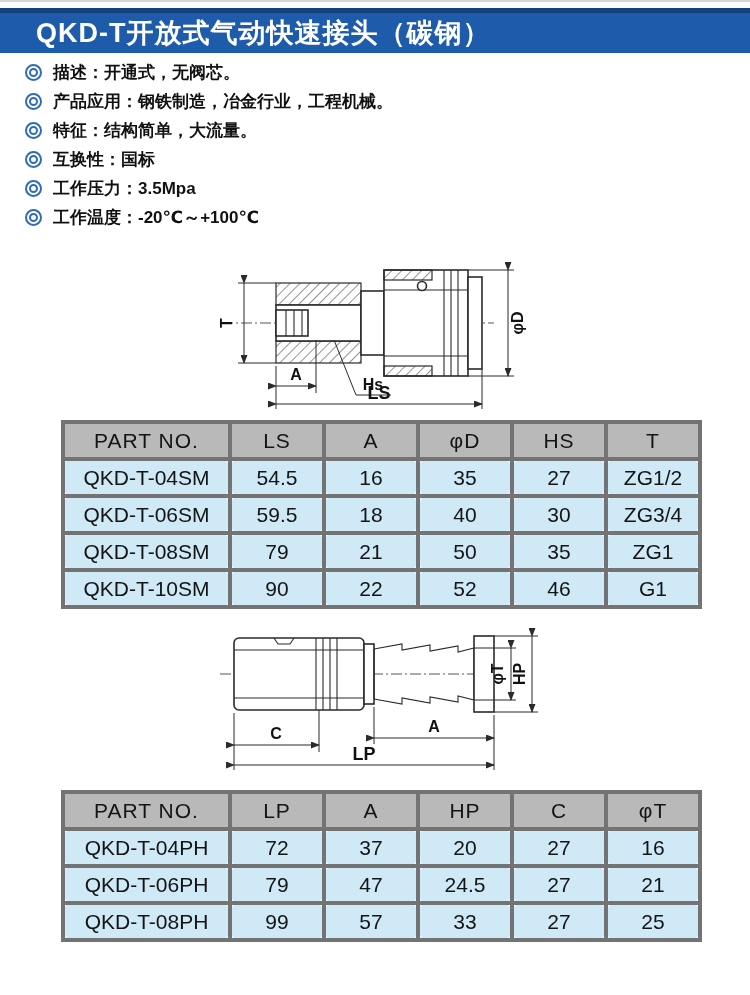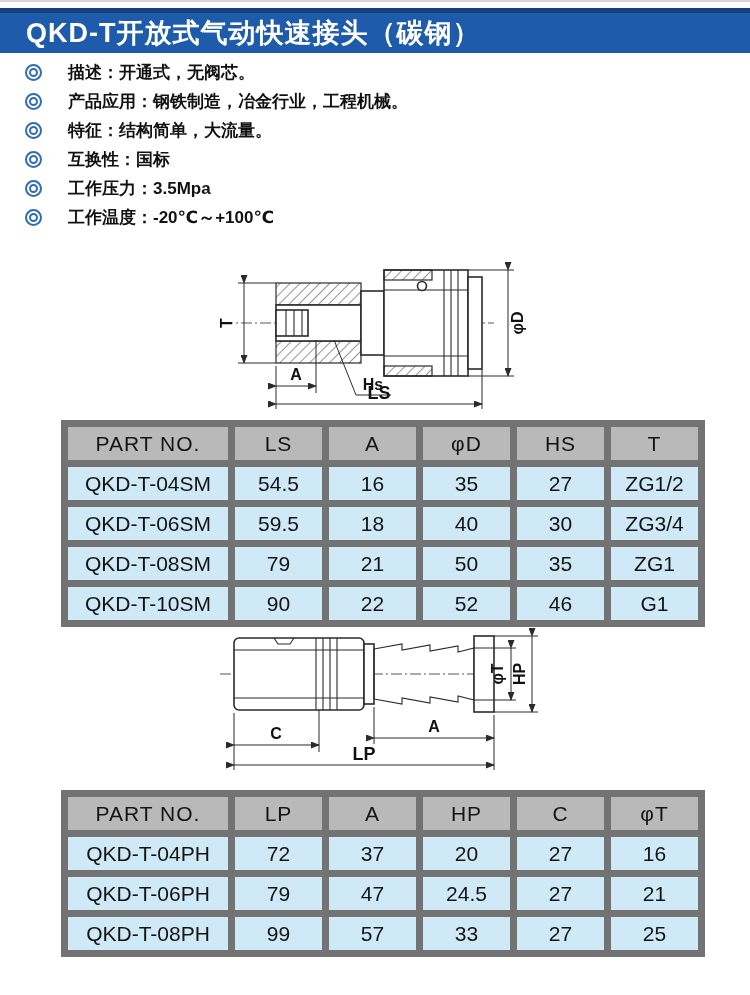--- a/index.html
+++ b/index.html
@@ -6,24 +6,24 @@
   body{
     width:750px;height:995px;position:relative;background:#ffffff;
     font-family:"Liberation Sans","DejaVu Sans",sans-serif;color:#151515;
     overflow:hidden;
   }
   .top-hairline{position:absolute;top:0;left:0;width:750px;height:2px;background:#d6d6d6;}
   .header-stripe{position:absolute;top:8px;left:0;width:750px;height:5px;background:#153f7d;}
   .header-bar{
     position:absolute;top:13px;left:0;width:750px;height:40px;background:#1e5bab;
     color:#ffffff;font-size:27px;font-weight:bold;line-height:40px;
-    padding-left:26px;box-sizing:border-box;letter-spacing:1px;white-space:nowrap;
+    padding-left:36px;box-sizing:border-box;letter-spacing:1px;white-space:nowrap;
   }
   .bullets{position:absolute;top:58px;left:25px;}
-  .bullet-item{display:flex;align-items:center;height:29px;gap:15px;}
+  .bullet-item{display:flex;align-items:center;height:29px;}
   .bullet-icon{
     width:13px;height:13px;border:2px solid #2f6cb5;border-radius:50%;
     display:flex;align-items:center;justify-content:center;flex:0 0 auto;margin-right:11px;
   }
   .bullet-icon-inner{width:5px;height:5px;border:2px solid #2f6cb5;border-radius:50%;}
   .bullet-text{font-size:17px;font-weight:bold;color:#111;white-space:nowrap;}
 
   .diagram{position:absolute;}
   .diagram svg{display:block;}
   .outline{fill:#ffffff;stroke:#2b2b2b;stroke-width:1.6;}
@@ -32,21 +32,21 @@
   .cl{stroke:#2b2b2b;stroke-width:0.8;stroke-dasharray:11 3 2 3;fill:none;}
   .dim{stroke:#2b2b2b;stroke-width:1;fill:none;}
   .lbl{font-family:"Liberation Sans",sans-serif;font-size:16px;font-weight:bold;fill:#111;}
   .lbl-big{font-size:18px;}
 
   table.spec{
     position:absolute;left:61px;border-collapse:collapse;table-layout:fixed;
     width:637px;
   }
   table.spec th,table.spec td{
-    border:7px solid #737373;height:33px;text-align:center;vertical-align:middle;
+    border:4px solid #737373;height:33px;text-align:center;vertical-align:middle;
     font-size:21px;padding:0;overflow:hidden;white-space:nowrap;
   }
   table.spec th{background:#b9b9b9;font-weight:normal;letter-spacing:1px;color:#141414;}
   table.spec td{background:#cfe9f6;color:#141414;border-radius:10px;}
   table.spec col.c0{width:167px;}
   table.spec col.cn{width:94px;}
   #table1{top:420px;}
   #table2{top:790px;}
 </style>
 </head>

